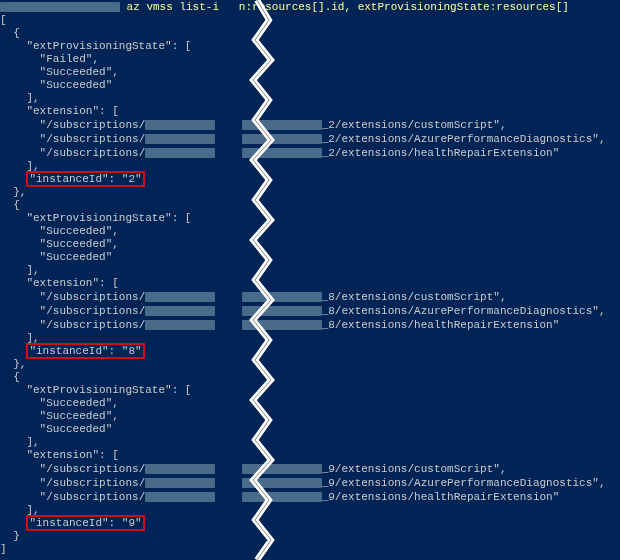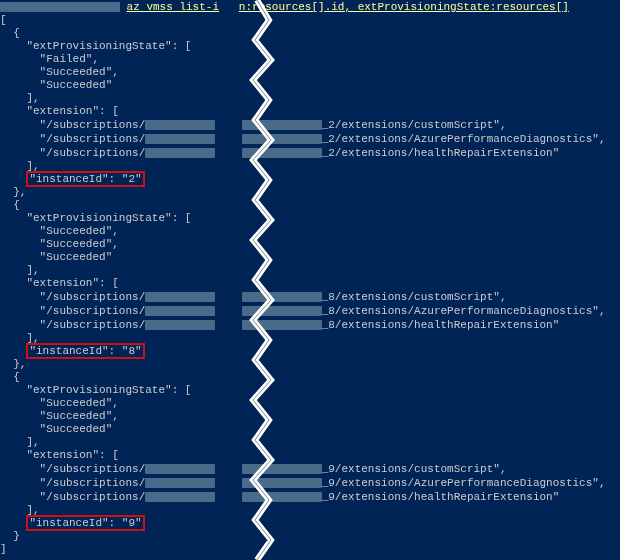--- a/index.html
+++ b/index.html
@@ -13,21 +13,21 @@
     line-height: 13px;
     color: #cccccc;
     overflow: hidden;
   }
   .terminal {
     padding: 0;
     white-space: pre;
     position: relative;
   }
   .prompt { color: #b0b0b0; }
-  .cmd { color: #ffff99; text-decoration: underline; }
+  .cmd { color: #ffff99; }
   .blur {
     display: inline-block;
     background: #4a6a8a;
     color: transparent;
     border-radius: 1px;
     filter: blur(0.5px);
     height: 10px;
     position: relative;
     top: 2px;
   }

